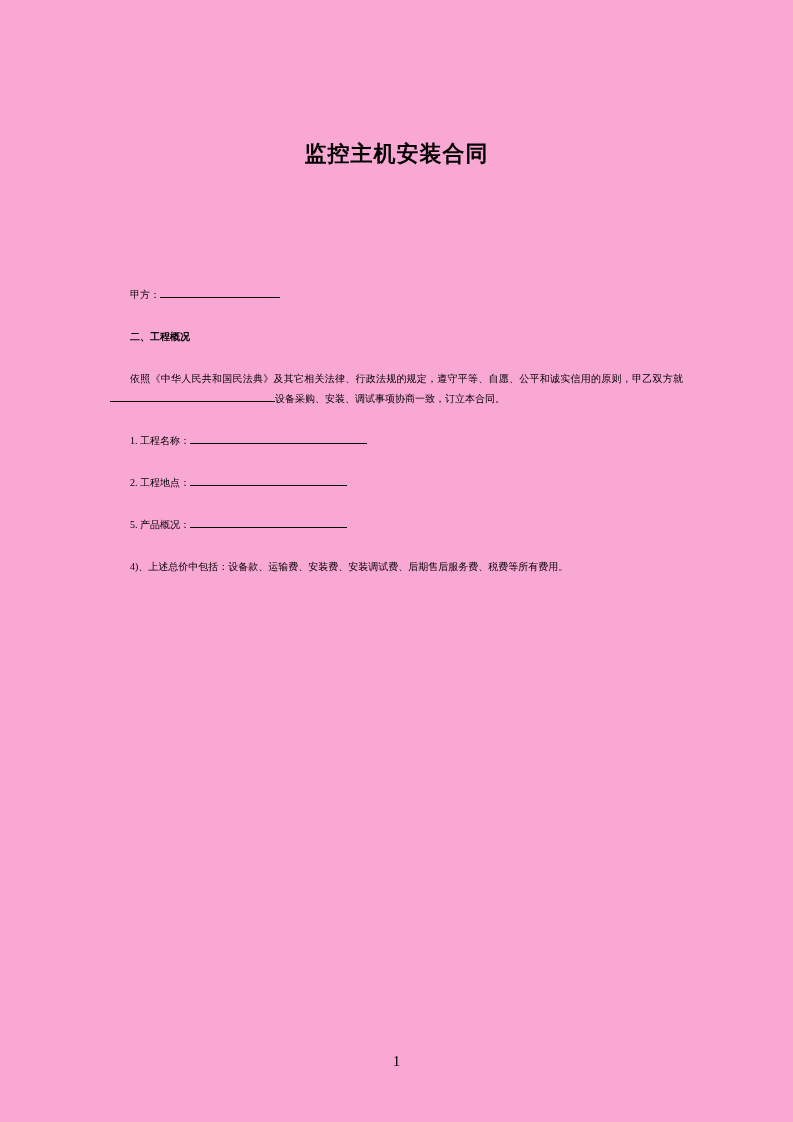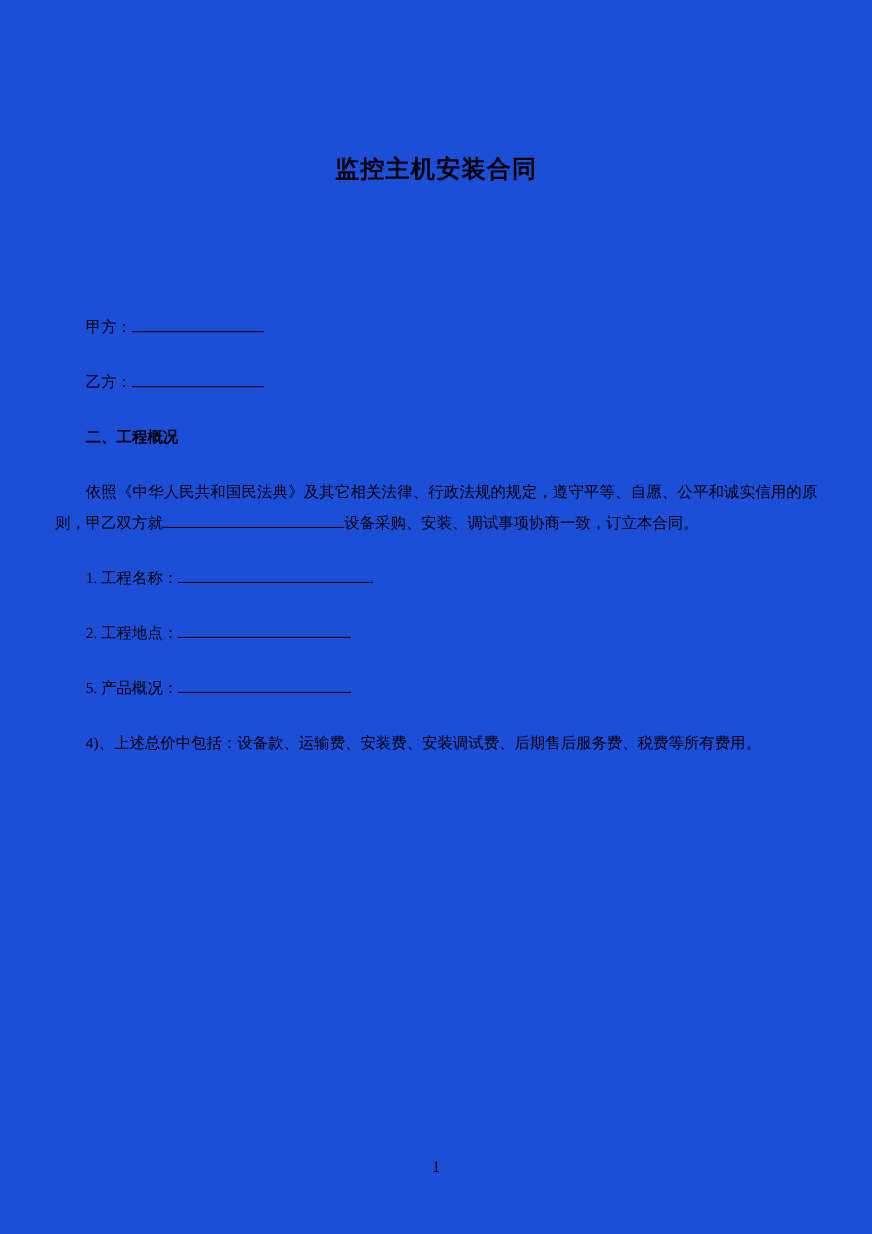--- a/index.html
+++ b/index.html
@@ -11,37 +11,37 @@
     width: 793px;
     height: 1122px;
     font-family: "Liberation Serif", serif;
     color: #000000;
   }
   .page {
     position: relative;
     width: 793px;
     height: 1122px;
     box-sizing: border-box;
-    padding: 0 50px;
-    background: #1d4ed8;
+    padding: 0 110px;
+    background: #f9a8d4;
     overflow: hidden;
   }
   .doc-title {
     margin: 0;
     padding-top: 140px;
     text-align: center;
     font-family: "Liberation Sans", sans-serif;
     font-size: 22px;
     line-height: 1.3;
     font-weight: bold;
     letter-spacing: 1px;
   }
   .para {
     margin: 22px 0 0 0;
-    font-size: 14px;
+    font-size: 10px;
     line-height: 2.0;
     text-align: justify;
     text-indent: 2em;
   }
   .gap-after-title { margin-top: 116px; }
   .bold { font-weight: bold; }
   .blank {
     display: inline-block;
     height: 1em;
     border-bottom: 1px solid #000;
@@ -64,21 +64,20 @@
 </style>
 </head>
 <body>
 
 <div class="page">
 
   <h1 class="doc-title">监控主机安装合同</h1>
 
   <p class="para gap-after-title"><span>甲方：</span><span class="blank w120"></span></p>
 
-  <p class="para"><span>乙方：</span><span class="blank w120"></span></p>
 
 
   <p class="para bold">二、工程概况</p>
 
   <p class="para"><span>依照《中华人民共和国民法典》及其它相关法律、行政法规的规定，遵守平等、自愿、公平和诚实信用的原则，甲乙双方就</span><span class="blank w165"></span><span>设备采购、安装、调试事项协商一致，订立本合同。</span></p>
 
   <p class="para"><span>1. 工程名称：</span><span class="blank w177"></span></p>
 
   <p class="para"><span>2. 工程地点：</span><span class="blank w157"></span></p>
 

